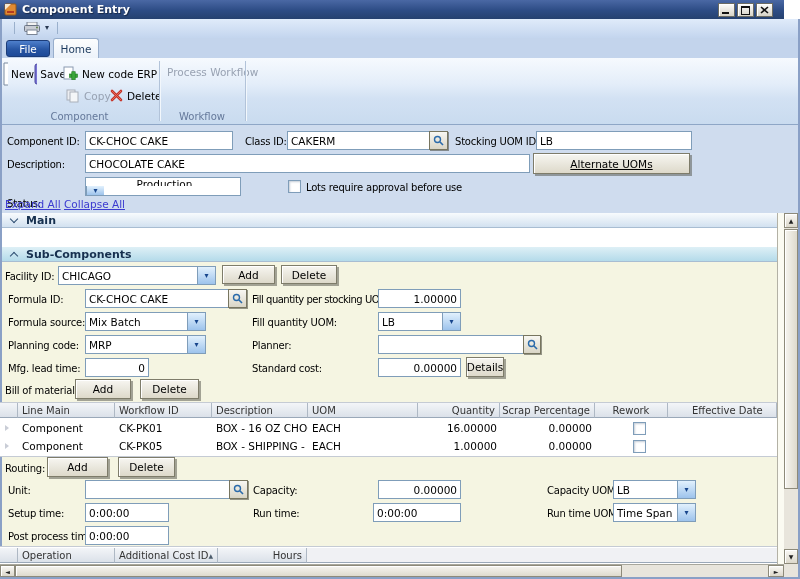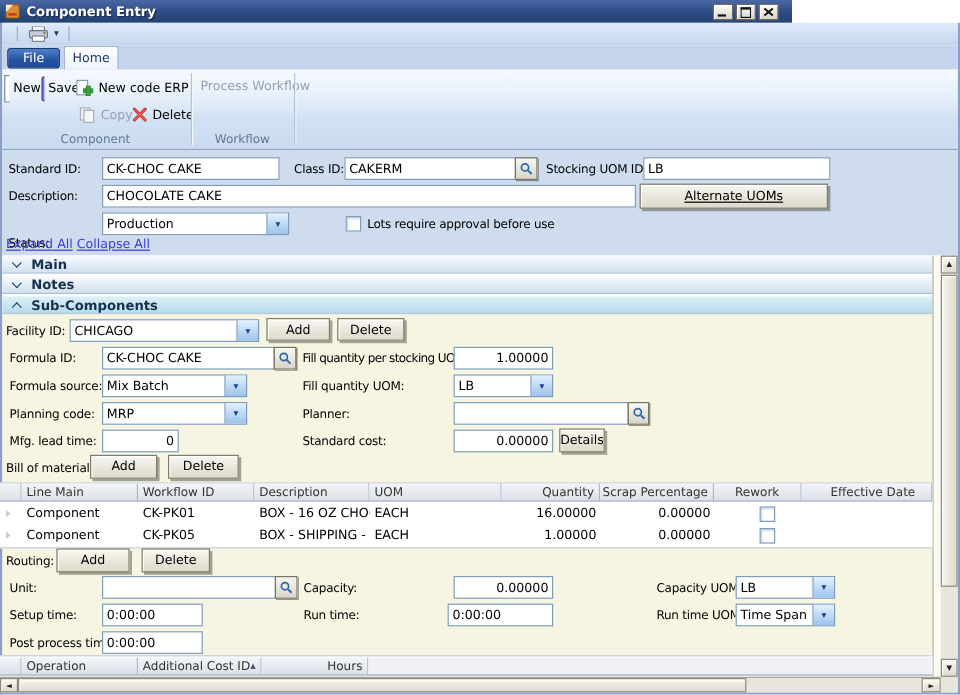--- a/index.html
+++ b/index.html
@@ -1,19 +1,19 @@
 <!DOCTYPE html>
 <html><head>
 <meta charset="utf-8">
 <style>
   html,body{margin:0;padding:0;background:#fff;}
   .window{position:relative;width:800px;height:579px;font-family:"DejaVu Sans","Liberation Sans",sans-serif;font-size:10.5px;background:#fff;overflow:hidden;}
   .abs{position:absolute;}
   
-  .titlebar{position:absolute;left:0;top:0;width:660px;height:19px;background:linear-gradient(180deg,#4a68a4,#2d4c85 55%,#25416f);display:flex;align-items:center;padding-left:4px;box-sizing:border-box;}
+  .titlebar{position:absolute;left:0;top:0;width:784px;height:19px;background:linear-gradient(180deg,#4a68a4,#2d4c85 55%,#25416f);display:flex;align-items:center;padding-left:4px;box-sizing:border-box;}
   .title-text{color:#fff;font-weight:bold;font-size:11px;margin-left:5px;text-shadow:1px 1px 1px rgba(0,0,0,.45);}
   .winbtns{position:absolute;right:11px;top:3px;display:flex;}
   .winbtn{width:17px;height:14px;background:linear-gradient(#fdfdfb,#d6d2c6);border:1px solid #6a6a62;box-shadow:inset 1px 1px 0 #fff;display:flex;align-items:center;justify-content:center;margin-left:2px;box-sizing:border-box;}
   .frame{background:#8aa0c6;}
   
   .band-qat{position:absolute;left:2px;top:19px;width:796px;height:19px;background:linear-gradient(#e0ebfa,#c3d5ee);}
   .band-tabs{position:absolute;left:2px;top:38px;width:796px;height:20px;background:#c3d4ec;}
   .ribbon{position:absolute;left:2px;top:58px;width:796px;height:67px;background:linear-gradient(180deg,#f6fafe,#e3edf9 40%,#d2e1f3 62%,#c9dbef);border-bottom:1px solid #8ea6c6;box-sizing:border-box;}
   .band-form{position:absolute;left:2px;top:125px;width:796px;height:88px;background:#cfdcee;}
   .band-secs{position:absolute;left:2px;top:213px;width:782px;height:49px;background:#fff;}
@@ -156,58 +156,54 @@
       </svg>
     <span>Delete</span>
   </div>
   <div class="vsep" style="left:159px;top:61px;height:60px;"></div>
   <span class="abs disabled" style="left:167px;top:66px;">Process Workflow</span>
   <div class="vsep" style="left:245px;top:61px;height:60px;"></div>
   <div class="grp" style="left:0;top:111px;width:159px;">Component</div>
   <div class="grp" style="left:159px;top:111px;width:86px;">Workflow</div>
 
   <div class="band-form"></div>
-  <span class="lbl" style="left:7px;top:136px;">Standard ID:</span>
+  <span class="lbl" style="left:7px;top:136px;">Component ID:</span>
   <input class="tf" style="left: 85px; top: 131px; width: 148px; height: 19px;" value="CK-CHOC CAKE">
   <span class="lbl" style="left:245px;top:136px;">Class ID:</span>
   <input class="tf" style="left: 287px; top: 131px; width: 143px; height: 19px;" value="CAKERM">
   <span class="lk" style="left:429px;top:131px;width:19px;height:19px;">
       <svg width="11" height="11">
         <circle cx="4.5" cy="4.5" r="3" fill="none" stroke="#2a6aaa" stroke-width="1.4"></circle>
         <line x1="7" y1="7" x2="10" y2="10" stroke="#2a6aaa" stroke-width="1.6"></line>
       </svg>
     </span>
   <span class="lbl" style="left:455px;top:136px;">Stocking UOM ID:</span>
   <input class="tf" style="left: 536px; top: 131px; width: 156px; height: 19px;" value="LB">
 
   <span class="lbl" style="left:7px;top:159px;">Description:</span>
   <input class="tf" style="left: 85px; top: 154px; width: 445px; height: 19px;" value="CHOCOLATE CAKE">
   <div class="btn" style="left:533px;top:153px;width:157px;height:21px;text-decoration:underline;">
       <span>Alternate UOMs</span>
     </div>
 
   <span class="lbl" style="left:7px;top:182px;margin-top:16px;">Status:</span>
-  <div class="dd" style="left:85px;top:177px;width:156px;height:19px;">
+  <div class="dd" style="left:85px;top:177px;width:156px;height:19px;flex-direction:column;">
     <span class="dd-val">Production</span>
     <span class="dd-btn">▾</span>
   </div>
   <span class="cb" style="left:288px;top:180px;"></span>
   <span class="lbl" style="left:306px;top:182px;">Lots require approval before use</span>
 
   <span class="link" style="left:5px;top:198px;">Expand All</span>
   <span class="link" style="left:64px;top:198px;">Collapse All</span>
 
   <div class="band-secs"></div>
   <div class="secbar" style="top:213px;">
     <span class="chev-down"></span>
     <span>Main</span>
-  </div>
-  <div class="secbar" style="top:230px;">
-    <span class="chev-down"></span>
-    <span>Notes</span>
   </div>
   <div class="secbar sub" style="top:247px;">
     <span class="chev-up"></span>
     <span>Sub-Components</span>
   </div>
 
   <div class="band-cream"></div>
   <div class="gutter"></div>
 
   <span class="lbl" style="left:5px;top:271px;">Facility ID:</span>

